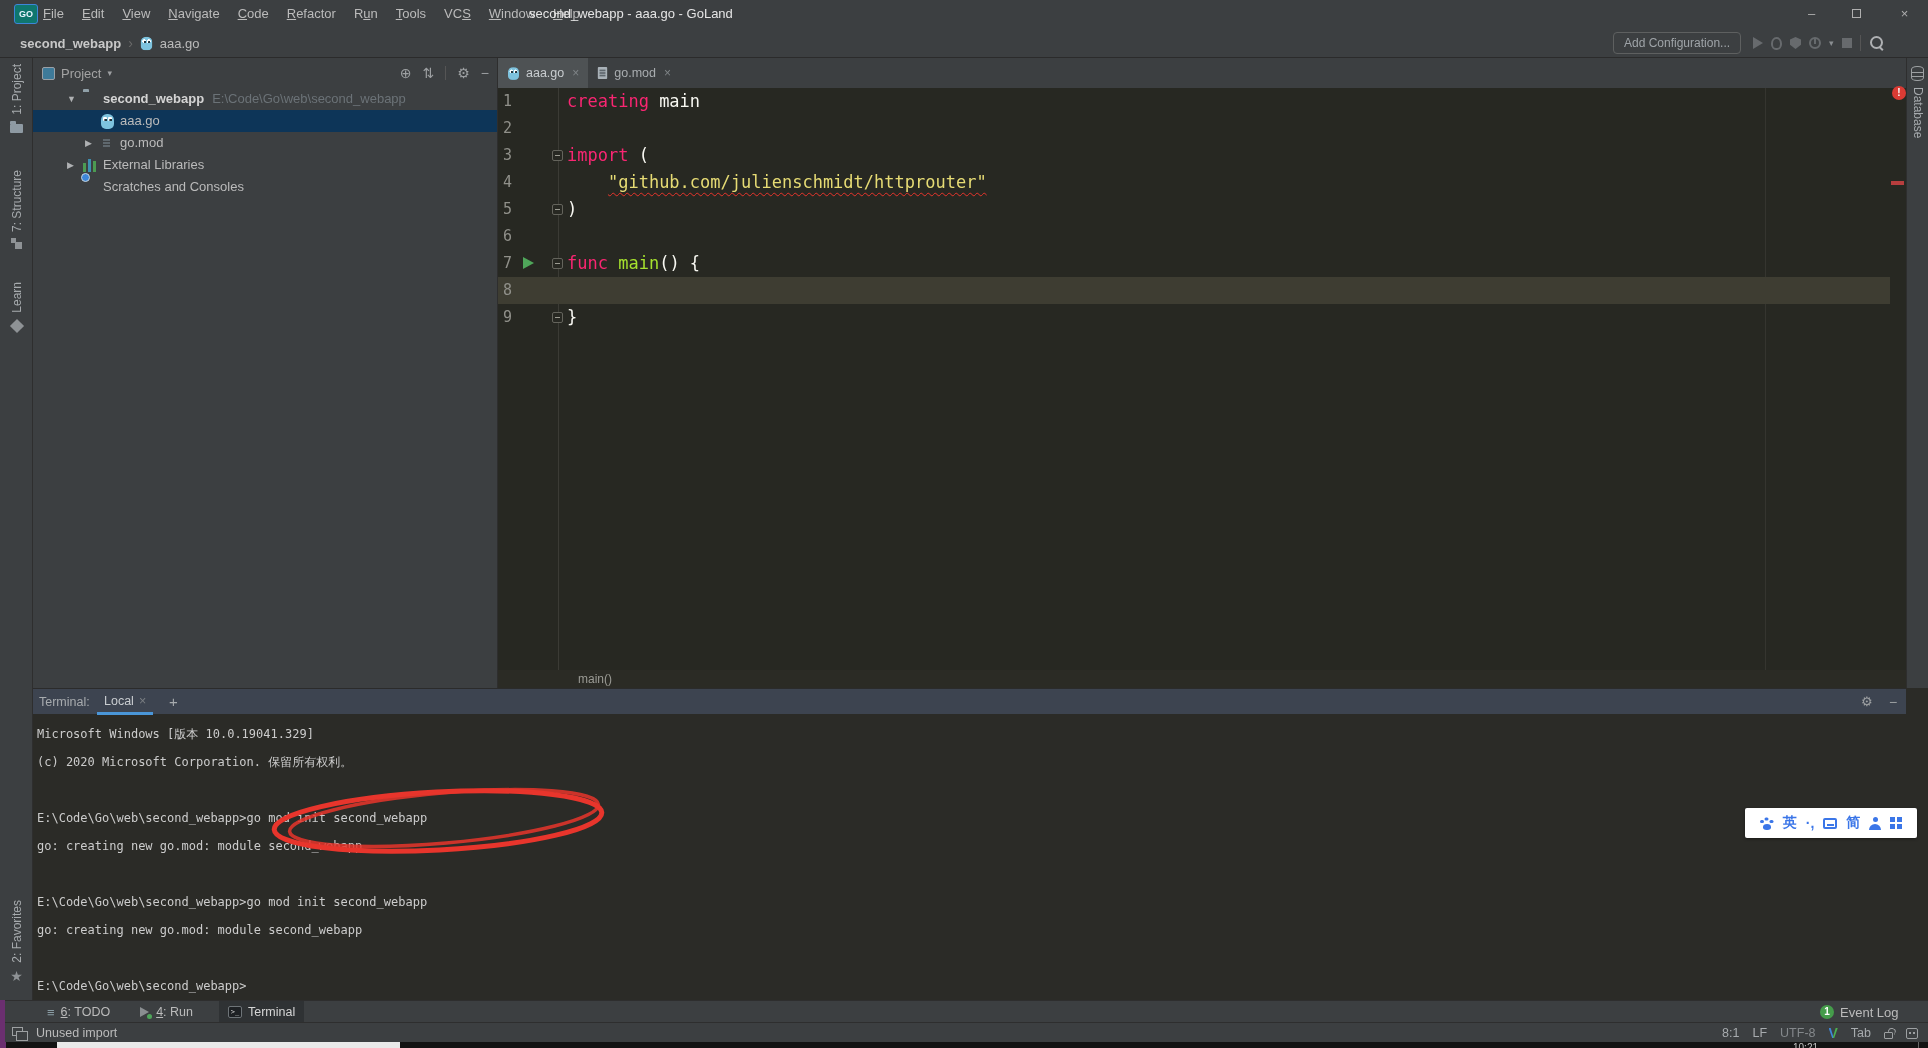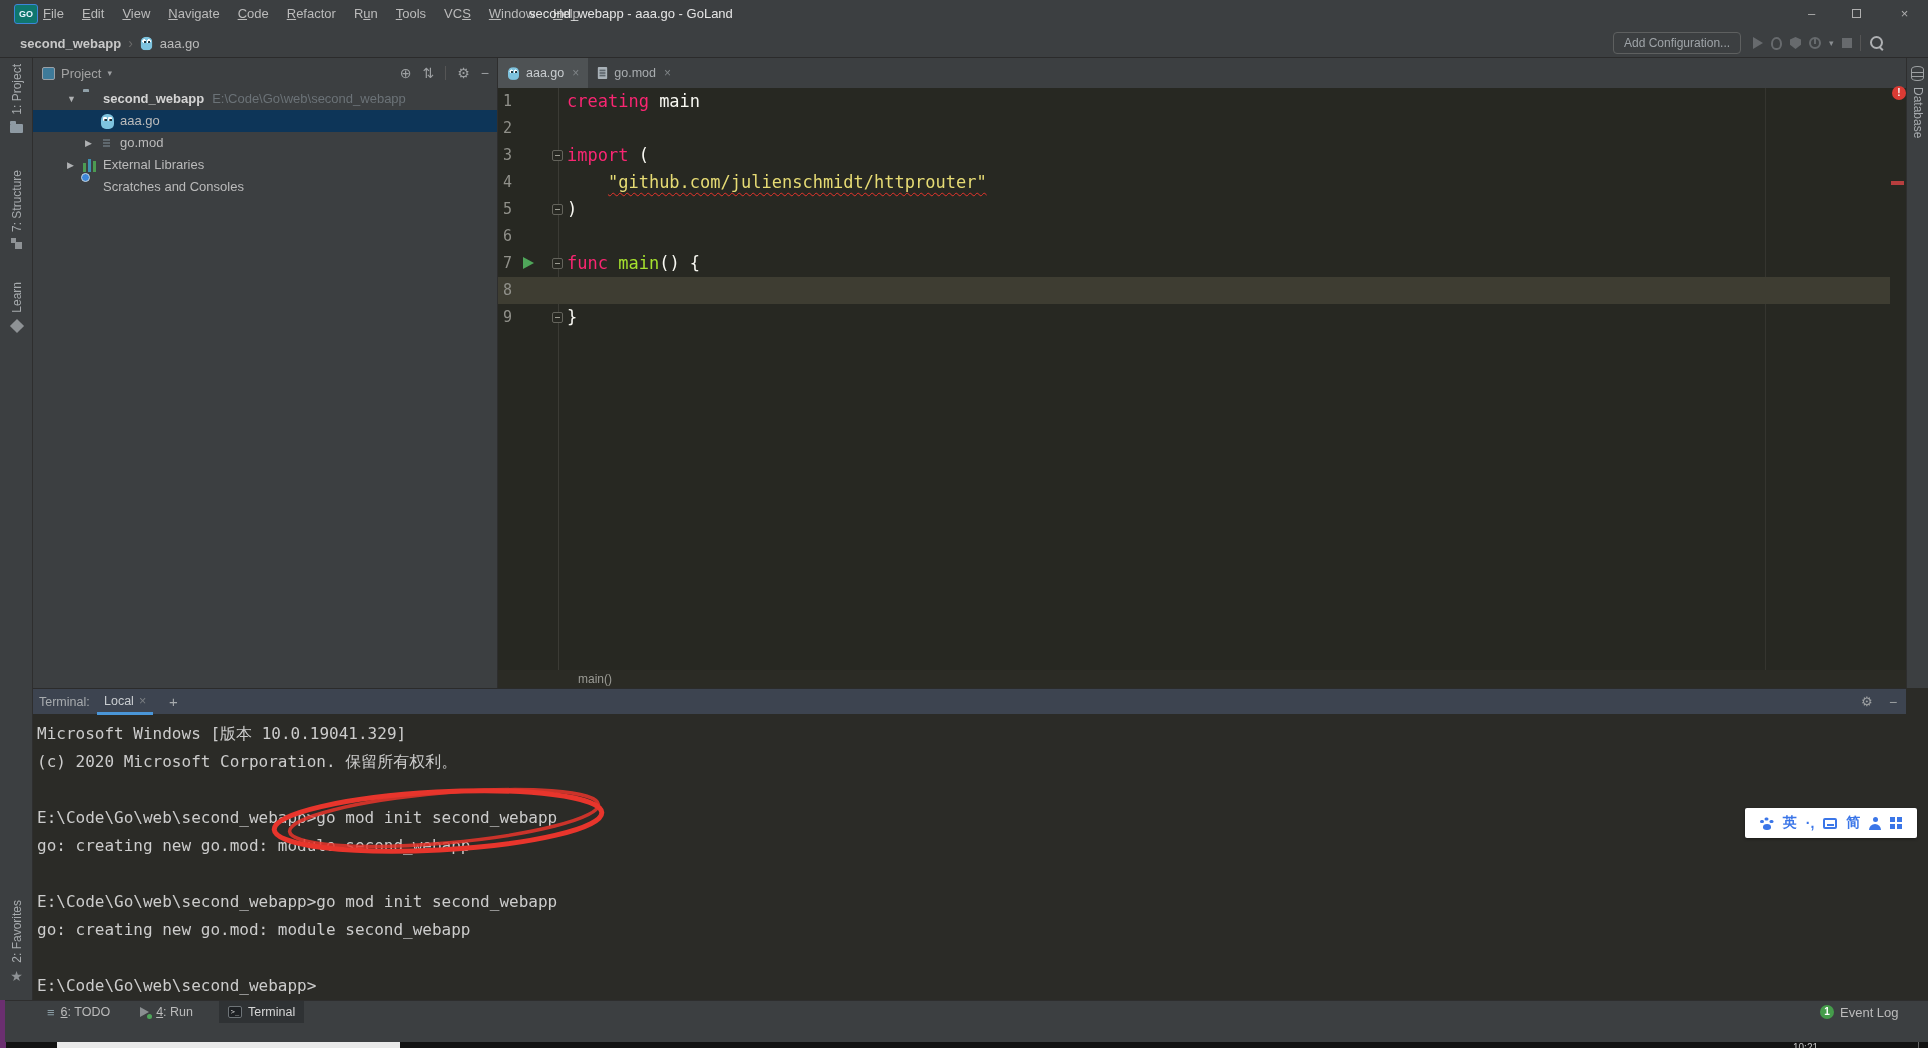--- a/index.html
+++ b/index.html
@@ -137,21 +137,21 @@
   .terminal { position:absolute; left:33px; top:688px; width:1895px; height:312px; background:#2B2B27; }
   .term-head { position:absolute; left:0; top:0; width:1873px; height:26px; background:#3D4450; border-top:1px solid #2B2B2B; }
   .term-label { position:absolute; left:6px; top:0; line-height:26px; color:#A7ABAE; font-size:12.5px; }
   .term-tab { position:absolute; left:64px; top:0; height:26px; line-height:25px; padding:0 7px;
               border-bottom:3px solid #4A96D8; color:#C9CDD0; font-size:12.5px; }
   .term-tab .close { color:#7A7E82; margin-left:5px; }
   .term-plus { position:absolute; left:136px; top:0; line-height:26px; font-size:15px; color:#A7ABAE; }
   .term-gear { position:absolute; left:1828px; top:0; line-height:26px; color:#9DA0A2; font-size:13px; }
   .term-min  { position:absolute; left:1856px; top:0; line-height:26px; color:#9DA0A2; font-size:14px; }
   .tlines { position:absolute; left:4px; top:32px; width:1880px; font-family:"DejaVu Sans Mono", monospace;
-            font-size:16px; color:#CCCCCC; }
+            font-size:12px; color:#CCCCCC; }
   .tline { height:28px; line-height:28px; white-space:pre; }
 
   .redcircle { position:absolute; left:262px; top:784px; pointer-events:none; }
 
   
   .ime { position:absolute; left:1745px; top:808px; width:172px; height:30px; background:#FFFFFF; border-radius:2px;
          box-shadow:0 1px 3px rgba(0,0,0,.4); display:flex; align-items:center; justify-content:center; gap:9px;
          color:#3B76E8; font-size:14px; font-weight:bold; }
   .paw { position:relative; width:14px; height:13px; }
   .paw::before { content:''; position:absolute; left:3.5px; bottom:0; width:8px; height:6px; border-radius:50% 50% 45% 45%; background:#3B76E8; }
@@ -426,20 +426,33 @@
           <span class="bic-term">&gt;_</span>
           <span>Terminal</span>
         </div>
       </div>
     <div class="eventlog">
       <span class="ev-badge">1</span>
       <span>Event Log</span>
     </div>
   </div>
 
+  <div class="statusbar">
+    <span class="ic-winswitch"></span>
+    <span class="status-msg">Unused import</span>
+    <div class="status-right" id="status-right">
+        <span class="">8:1</span>
+        <span class="">LF</span>
+        <span class="st-dim">UTF-8</span>
+        <span class="ic-v">V</span>
+        <span class="">Tab</span>
+        <span class="ic-lock"></span>
+        <span class="ic-robot"></span>
+      </div>
+  </div>
 
   <div class="purple-edge"></div>
   <div class="sliver">
     <span class="purple"></span>
     <span class="white"></span>
     <span class="clock">10:21</span>
     <span class="vline"></span>
   </div>
 
 </div>

